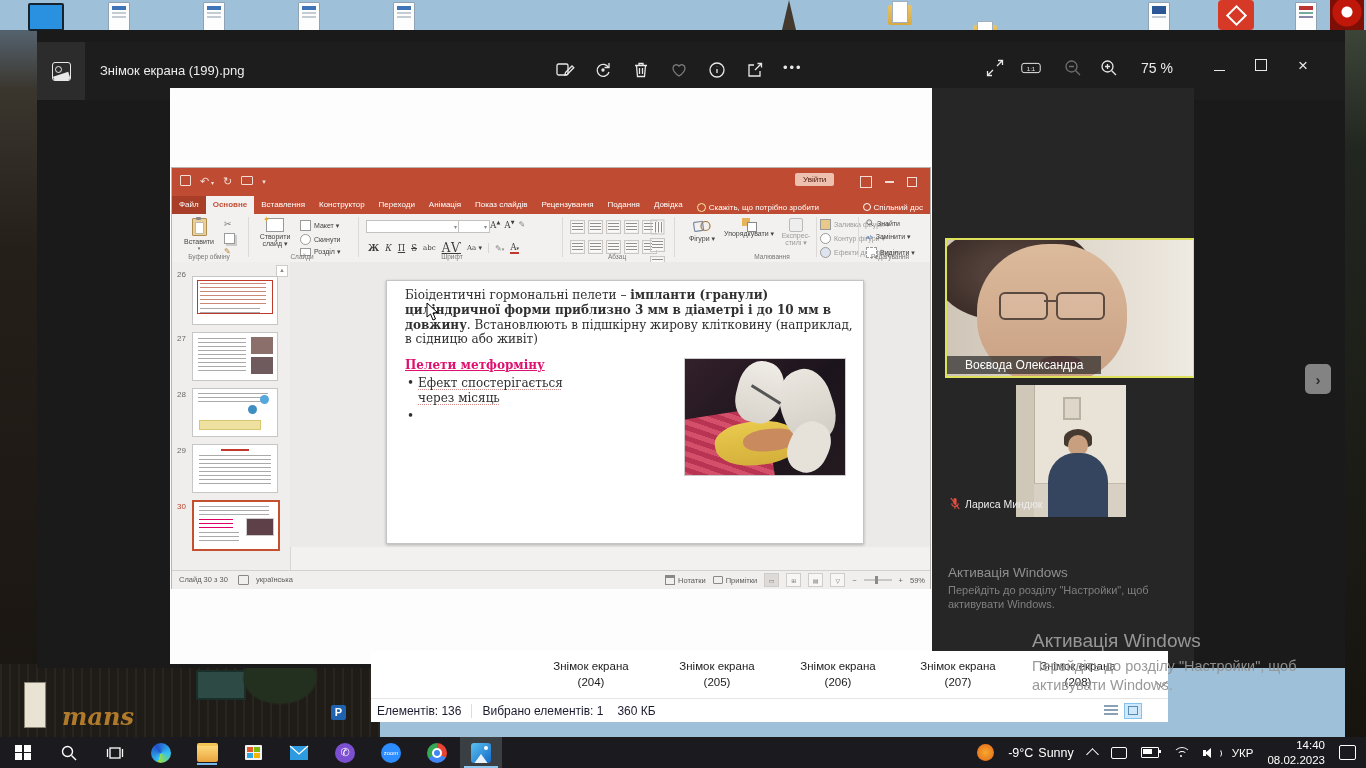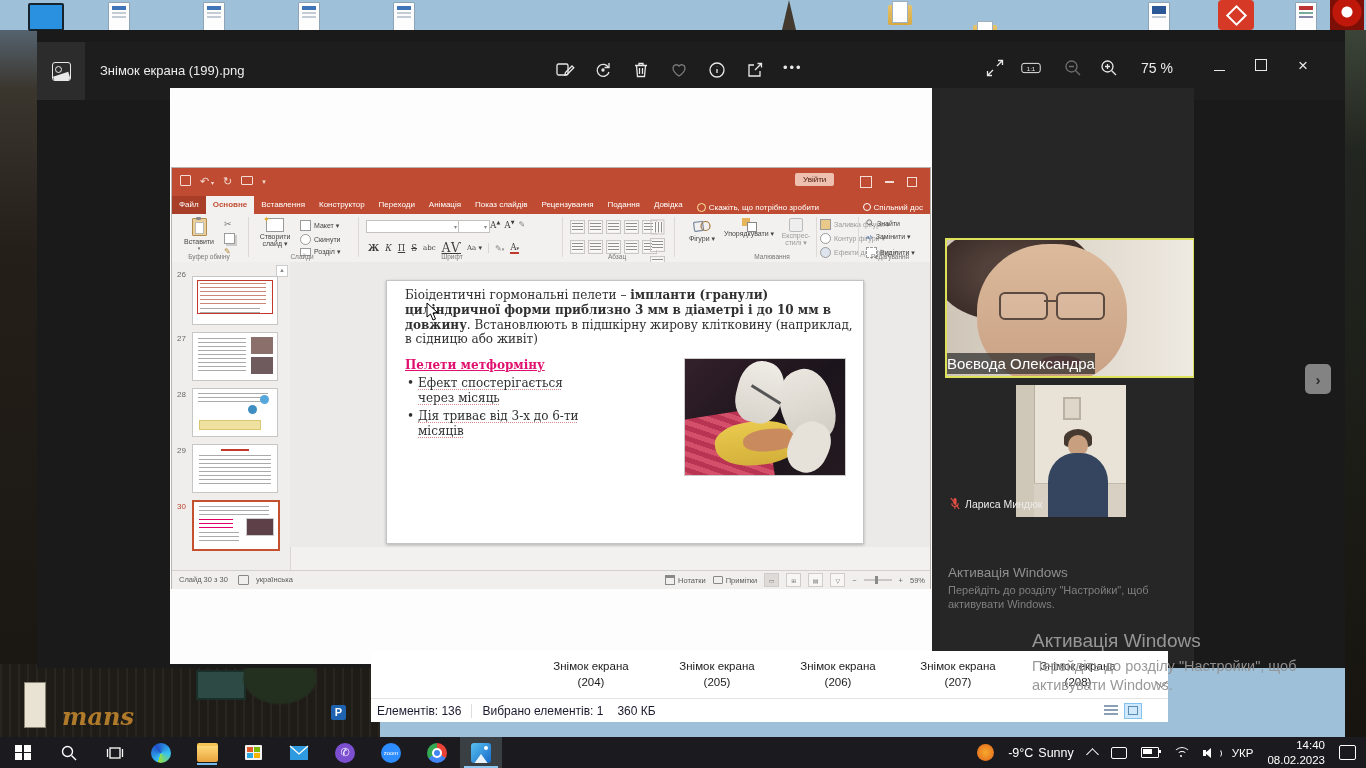--- a/index.html
+++ b/index.html
@@ -65,21 +65,21 @@
   #slide{position:absolute;left:96px;top:18px;width:476px;height:262px;background:#fff;border:1px solid #c4c4c4;box-shadow:0 1px 3px rgba(0,0,0,.25);font-family:"DejaVu Serif",serif}
   .sq{text-decoration:underline dotted #d98b8b 1px;text-underline-offset:2px}
   #notesbar{position:absolute;left:118px;top:379px;width:640px;height:23px;background:#fff;border-top:1px solid #dcdcdc}
   #ppt-status{position:absolute;left:0;top:402px;width:758px;height:18px;background:#f1efee;border-top:1px solid #d2cfcc;font-size:7.5px;color:#5a5a5a}
   .vbtn{width:13px;height:12px;border:1px solid #cfccc9;background:#f7f6f5;display:flex;align-items:center;justify-content:center;font-size:6px;color:#777}
   .vbtn.sel{background:#dddad7}
 
   
   #vid1{position:absolute;left:775px;top:150px;width:250px;height:140px;border:2px solid #dde25a;box-sizing:border-box;overflow:hidden;background:linear-gradient(90deg,#cfc6b8 0,#e6e0d6 75%,#efeae2 100%)}
   #vid2{position:absolute;left:846px;top:297px;width:110px;height:132px;background:#e9e3d7;overflow:hidden}
-  .vname{position:absolute;background:rgba(45,45,45,.72);color:#fff;font-size:15px;padding:2px 0;white-space:nowrap}
+  .vname{position:absolute;background:rgba(45,45,45,.72);color:#fff;font-size:12px;padding:2px 18px;white-space:nowrap}
 
   
   .wm-t{color:#9d9d9d;font-size:19px}
   .wm-s{color:#949494;font-size:14.5px}
   .wms-t{color:#8f8f8f;font-size:13.5px}
   .wms-s{color:#7f7f7f;font-size:11px}
 
   
   #explorer{left:371px;top:651px;width:797px;height:71px;background:#fff}
   .flabel{position:absolute;width:120px;text-align:center;font-size:11.5px;color:#1c1c1c;line-height:1.4}
@@ -436,21 +436,21 @@
         </div>
 
         <div id="main-area">
           <div id="slide">
             <div class="abs" style="left:18px;top:7px;width:450px;font-size:12px;line-height:1.23;color:#303030">
               <span>Біоідентичні гормональні пелети – </span><b>імпланти (гранули) циліндричної форми приблизно 3 мм в діаметрі і до 10 мм в довжину</b><span>. Встановлюють в підшкірну жирову клітковину (наприклад, в сідницю або живіт)</span>
             </div>
             <div class="abs" style="left:18px;top:77px;font-size:12px;font-weight:bold;color:#e0106e;text-decoration:underline">Пелети метформіну</div>
             <div class="abs" style="left:20px;top:95px;width:185px;font-size:12px;line-height:1.25;color:#303030">
               <div style="padding-left:11px;position:relative"><span style="position:absolute;left:0">•</span><span class="sq">Ефект спостерігається через місяць</span></div>
-              <div style="padding-left:11px;position:relative;margin-top:3px"><span style="position:absolute;left:0">•</span><span class="sq">Дія триває від 3-х до 6-ти місяців</span></div>
+              <div style="padding-left:11px;position:relative;margin-top:3px"><span style="position:absolute;left:0">•</span></div>
             </div>
 
             <div class="abs" style="left:297px;top:77px;width:160px;height:116px;border:1px solid #ccc;background:linear-gradient(135deg,#33202a 0,#1c141c 55%,#241a20 100%);overflow:hidden">
               <div class="abs" style="left:-24px;top:56px;width:110px;height:80px;background:repeating-linear-gradient(28deg,#d44f6a 0 5px,#b93352 5px 10px);transform:rotate(-9deg)"></div>
               <div class="abs" style="left:30px;top:62px;width:86px;height:44px;background:linear-gradient(#e9c94e,#d4b03a);border-radius:40% 55% 45% 50%;transform:rotate(-8deg)"></div>
               <div class="abs" style="left:58px;top:70px;width:54px;height:22px;background:#c98a5e;border-radius:45%;transform:rotate(-6deg)"></div>
               <div class="abs" style="left:52px;top:2px;width:46px;height:62px;background:linear-gradient(#efece6,#d9d4cb);border-radius:45% 45% 40% 40%;transform:rotate(14deg)"></div>
               <div class="abs" style="left:96px;top:10px;width:52px;height:74px;background:linear-gradient(#eae6df,#d2cdc3);border-radius:48% 42% 42% 46%;transform:rotate(-18deg)"></div>
               <div class="abs" style="left:104px;top:62px;width:40px;height:52px;background:#e6e2da;border-radius:45%;transform:rotate(24deg)"></div>
               <div class="abs" style="left:64px;top:34px;width:34px;height:3px;background:#555;transform:rotate(32deg)"></div>

